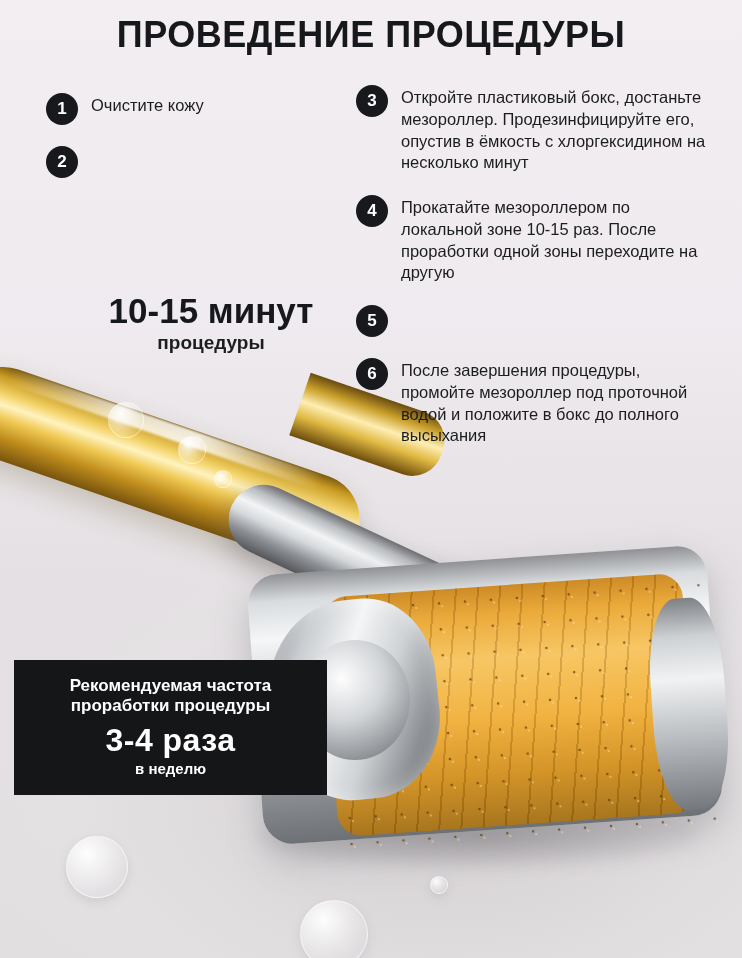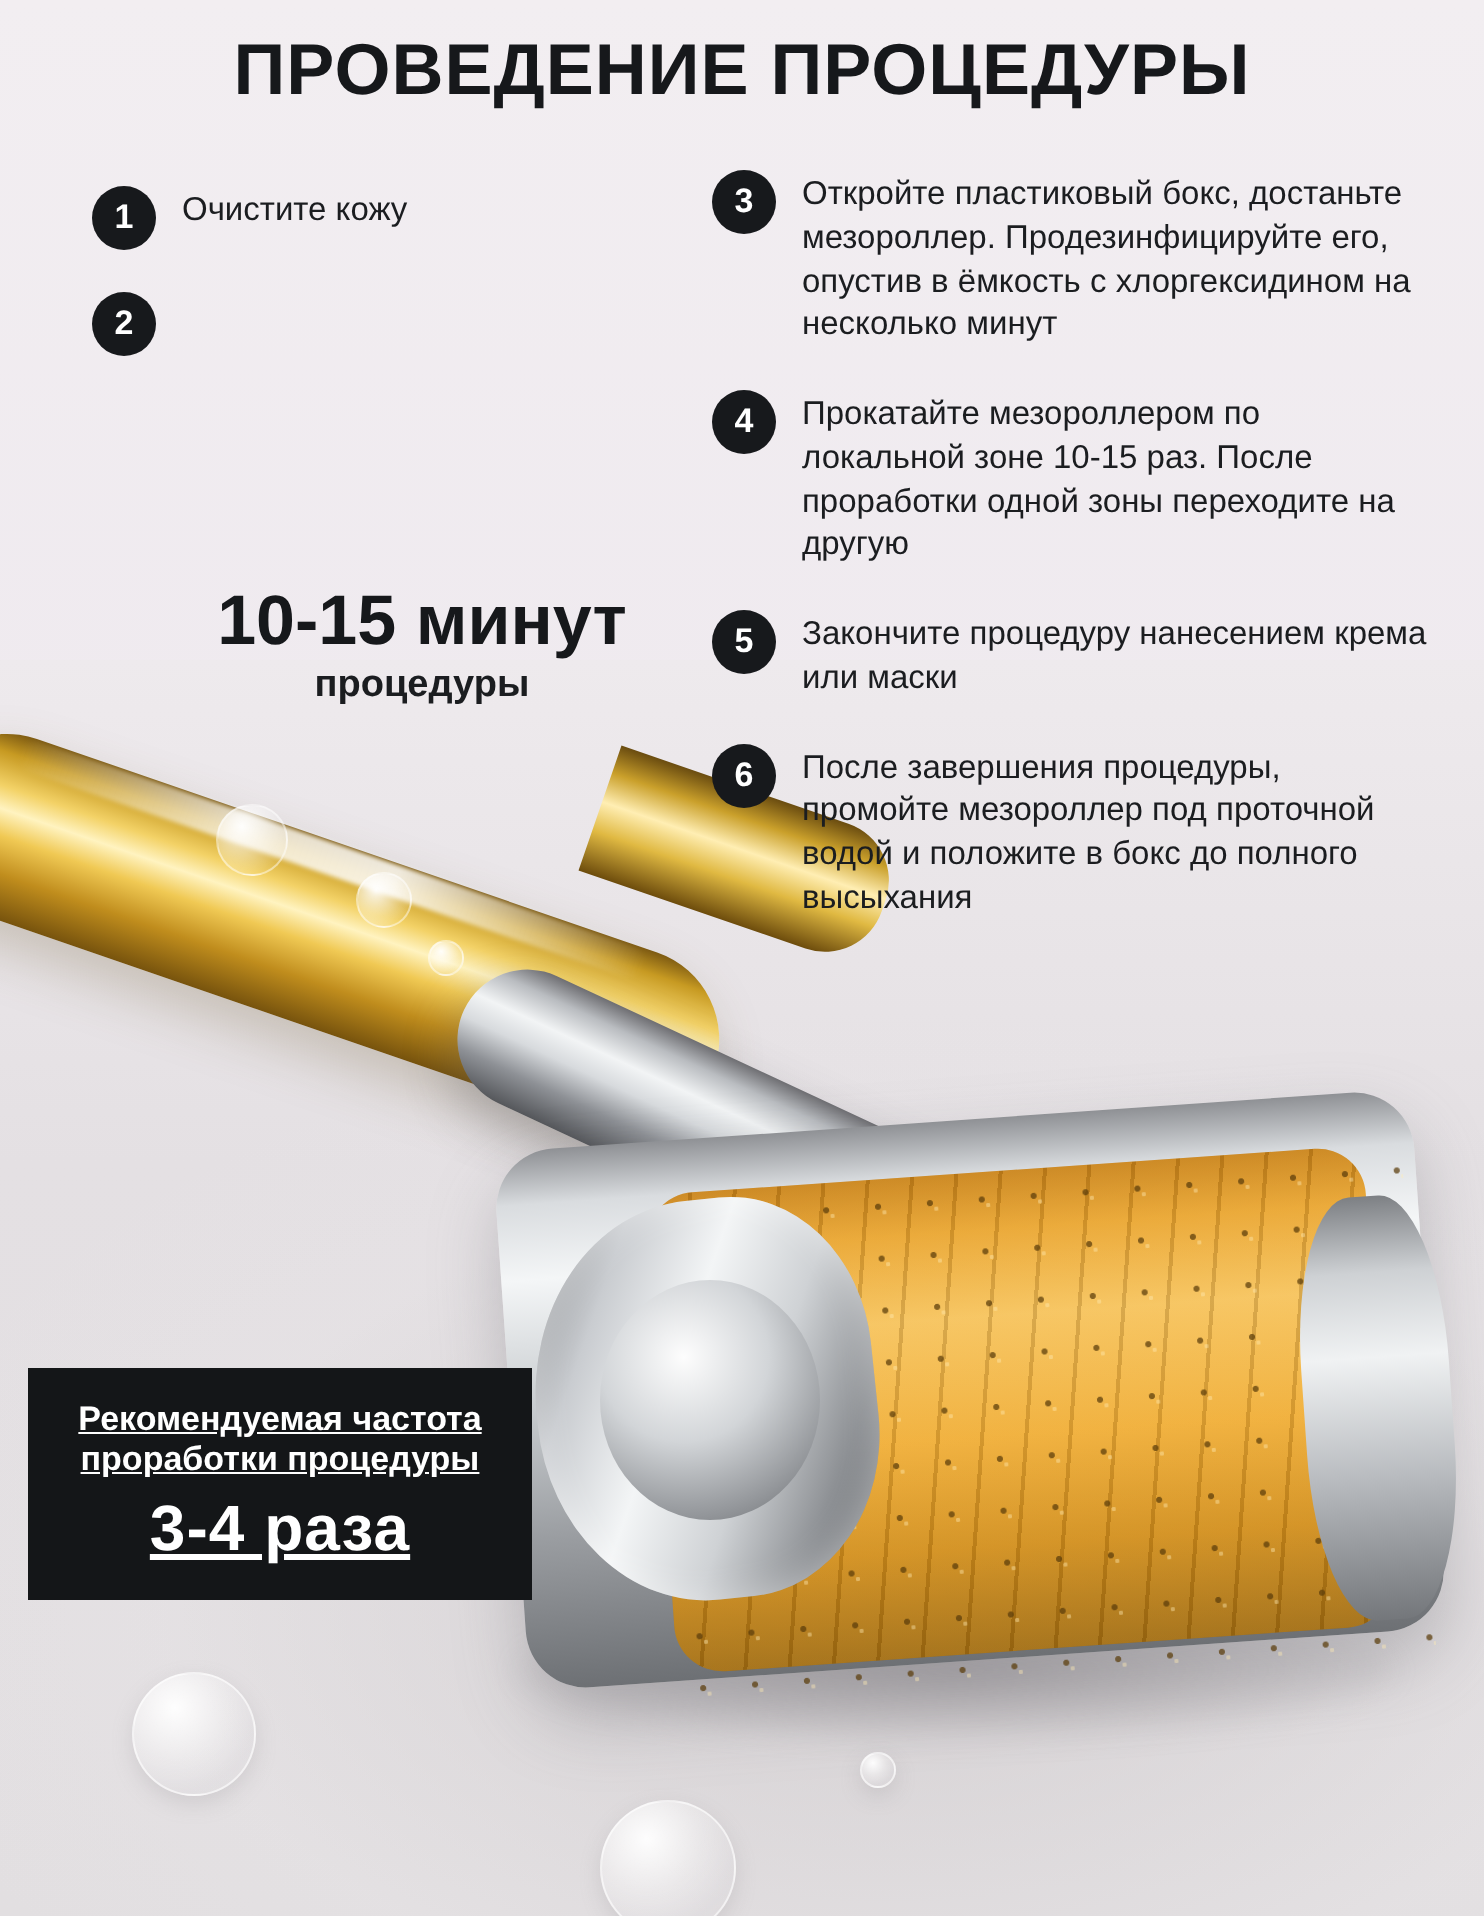--- a/index.html
+++ b/index.html
@@ -249,28 +249,27 @@
   .duration-label {
     font-size: 19px;
     font-weight: bold;
     color: #1b1d20;
     line-height: 1.18;
     margin-top: 3px;
   }
 
   .freq-card {
     position: absolute;
-    left: 14px; top: 684px;
-    width: 252px;
+    left: 14px; top: 660px;
+    width: 313px;
     padding: 16px 10px 18px;
     background: #141618;
     color: #ffffff;
     text-align: center;
     box-sizing: border-box;
-    text-decoration: underline;
   }
   .freq-title {
     font-size: 17px;
     font-weight: bold;
     line-height: 1.2;
     margin-bottom: 6px;
   }
   .freq-value {
     font-size: 32px;
     font-weight: bold;
@@ -325,36 +324,36 @@
     <div class="step">
       <div class="step-num">3</div>
       <div class="step-text">Откройте пластиковый бокс, достаньте мезороллер. Продезинфицируйте его, опустив в ёмкость с хлоргексидином на несколько минут</div>
     </div>
     <div class="step">
       <div class="step-num">4</div>
       <div class="step-text">Прокатайте мезороллером по локальной зоне 10-15 раз. После проработки одной зоны переходите на другую</div>
     </div>
     <div class="step">
       <div class="step-num">5</div>
-      <div class="step-text">Закончите процедуру нанесением крема или маски</div>
     </div>
     <div class="step">
       <div class="step-num">6</div>
       <div class="step-text">После завершения процедуры, промойте мезороллер под проточной водой и положите в бокс до полного высыхания</div>
     </div>
   </div>
 
   <div class="duration-block">
     <div class="duration-value">10-15 минут</div>
     <div class="duration-label">
       <div>процедуры</div>
     </div>
   </div>
 
   <div class="freq-card">
     <div class="freq-title">
       <div>Рекомендуемая частота</div>
       <div>проработки процедуры</div>
     </div>
     <div class="freq-value">3-4 раза</div>
+    <div class="freq-sub">в неделю</div>
   </div>
 
 </div>
 
 </body></html>

